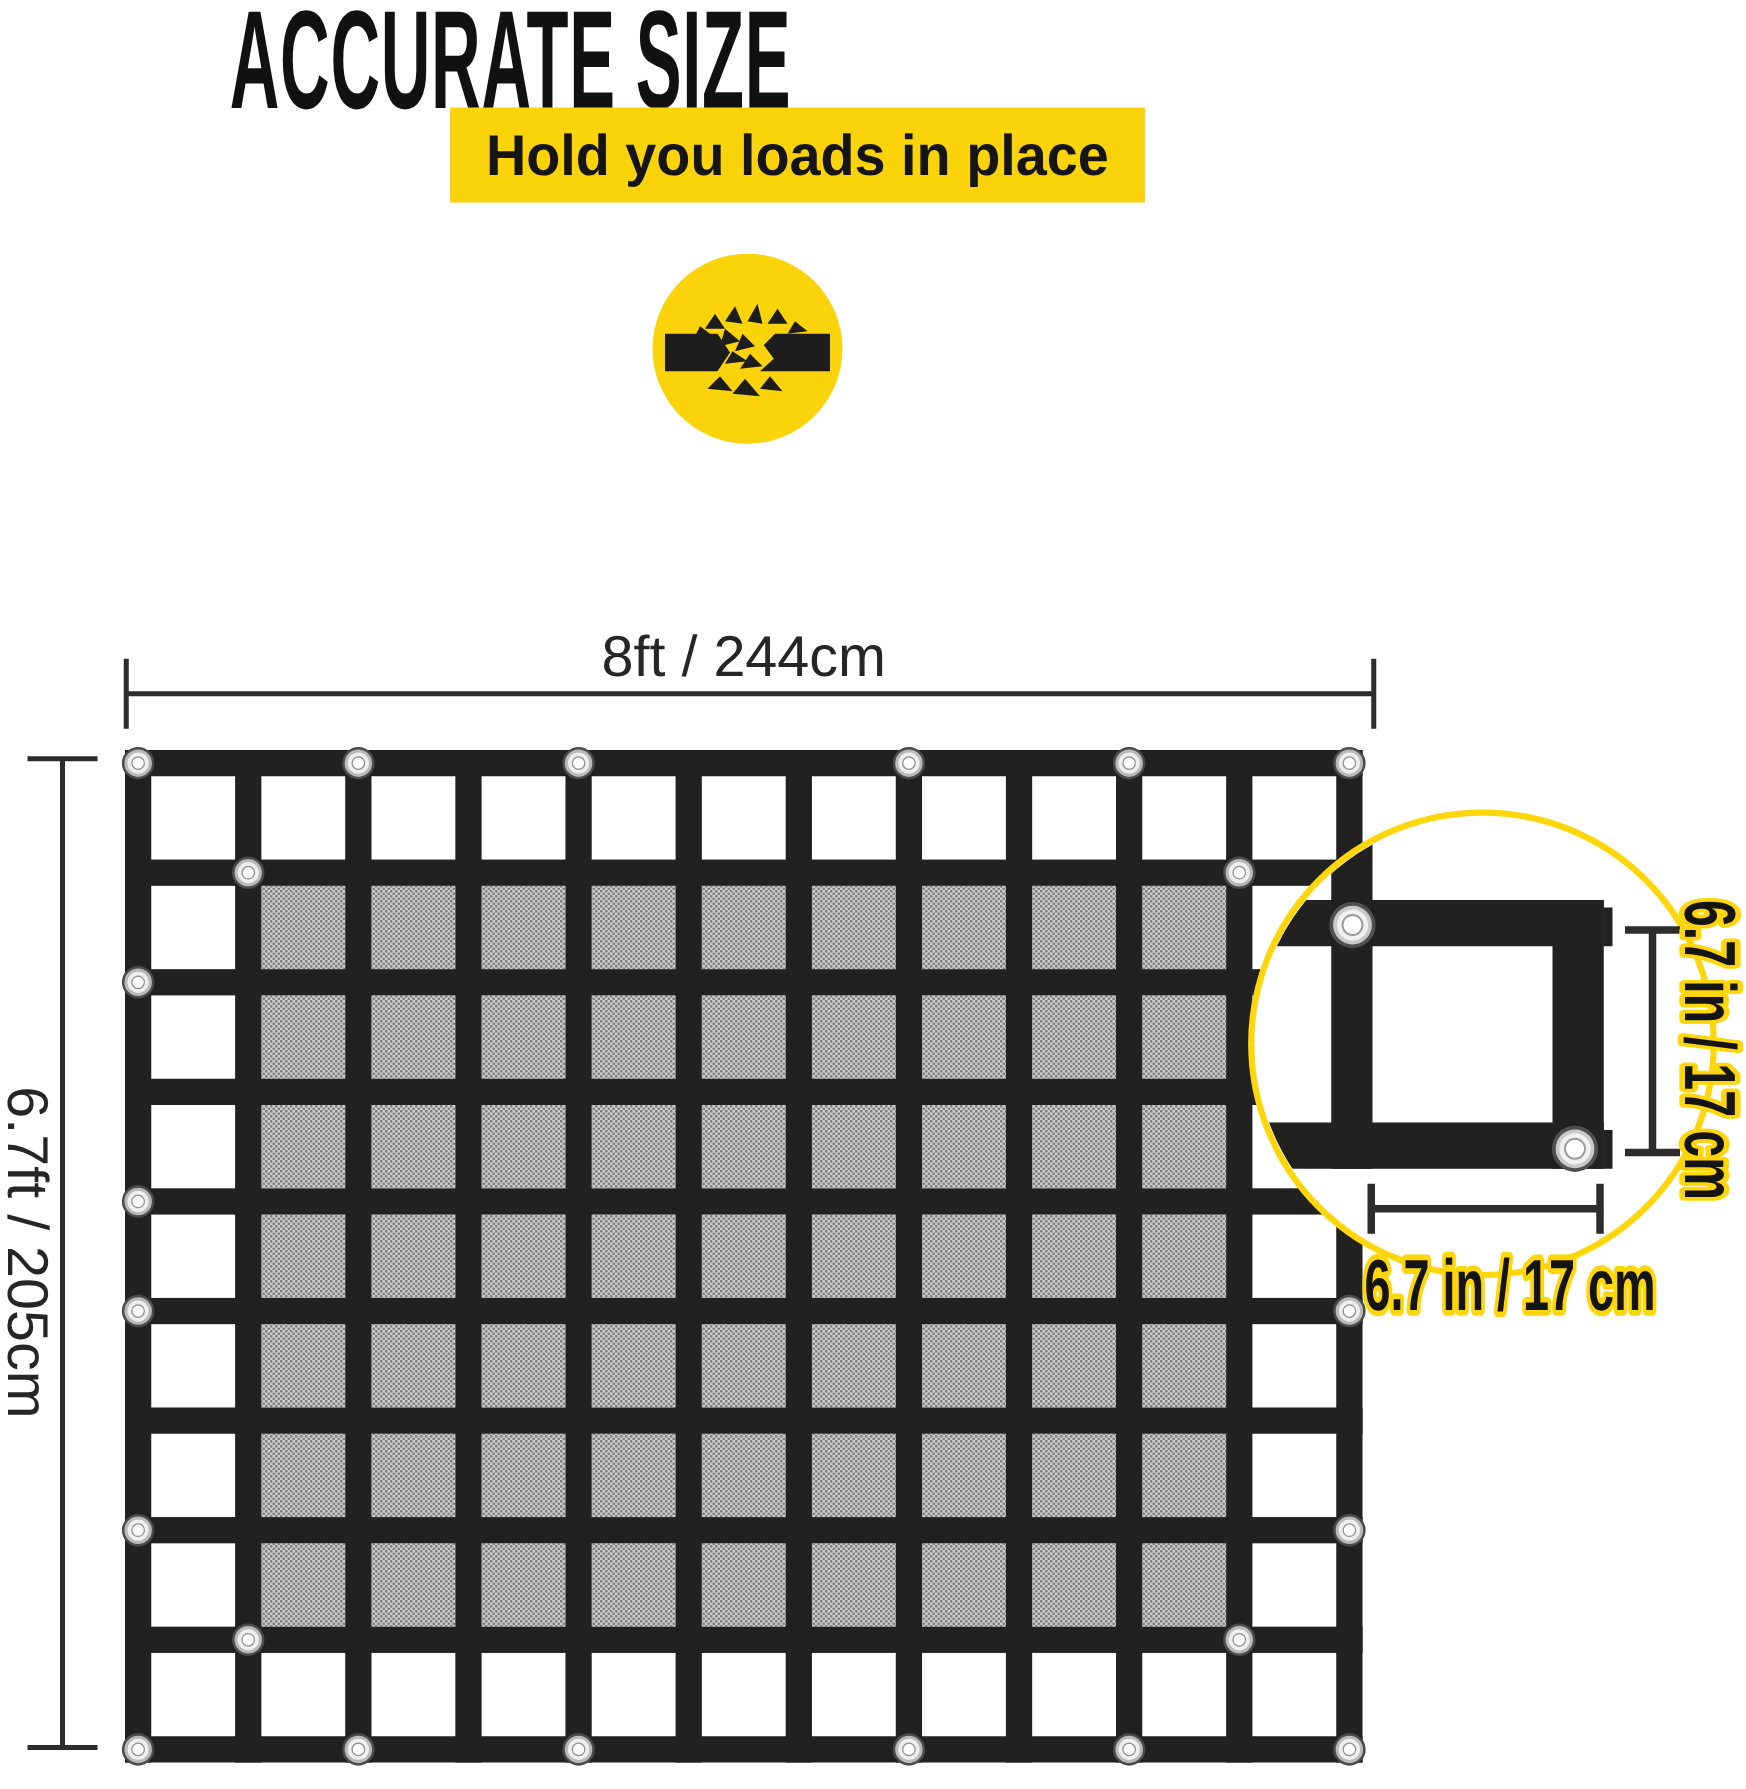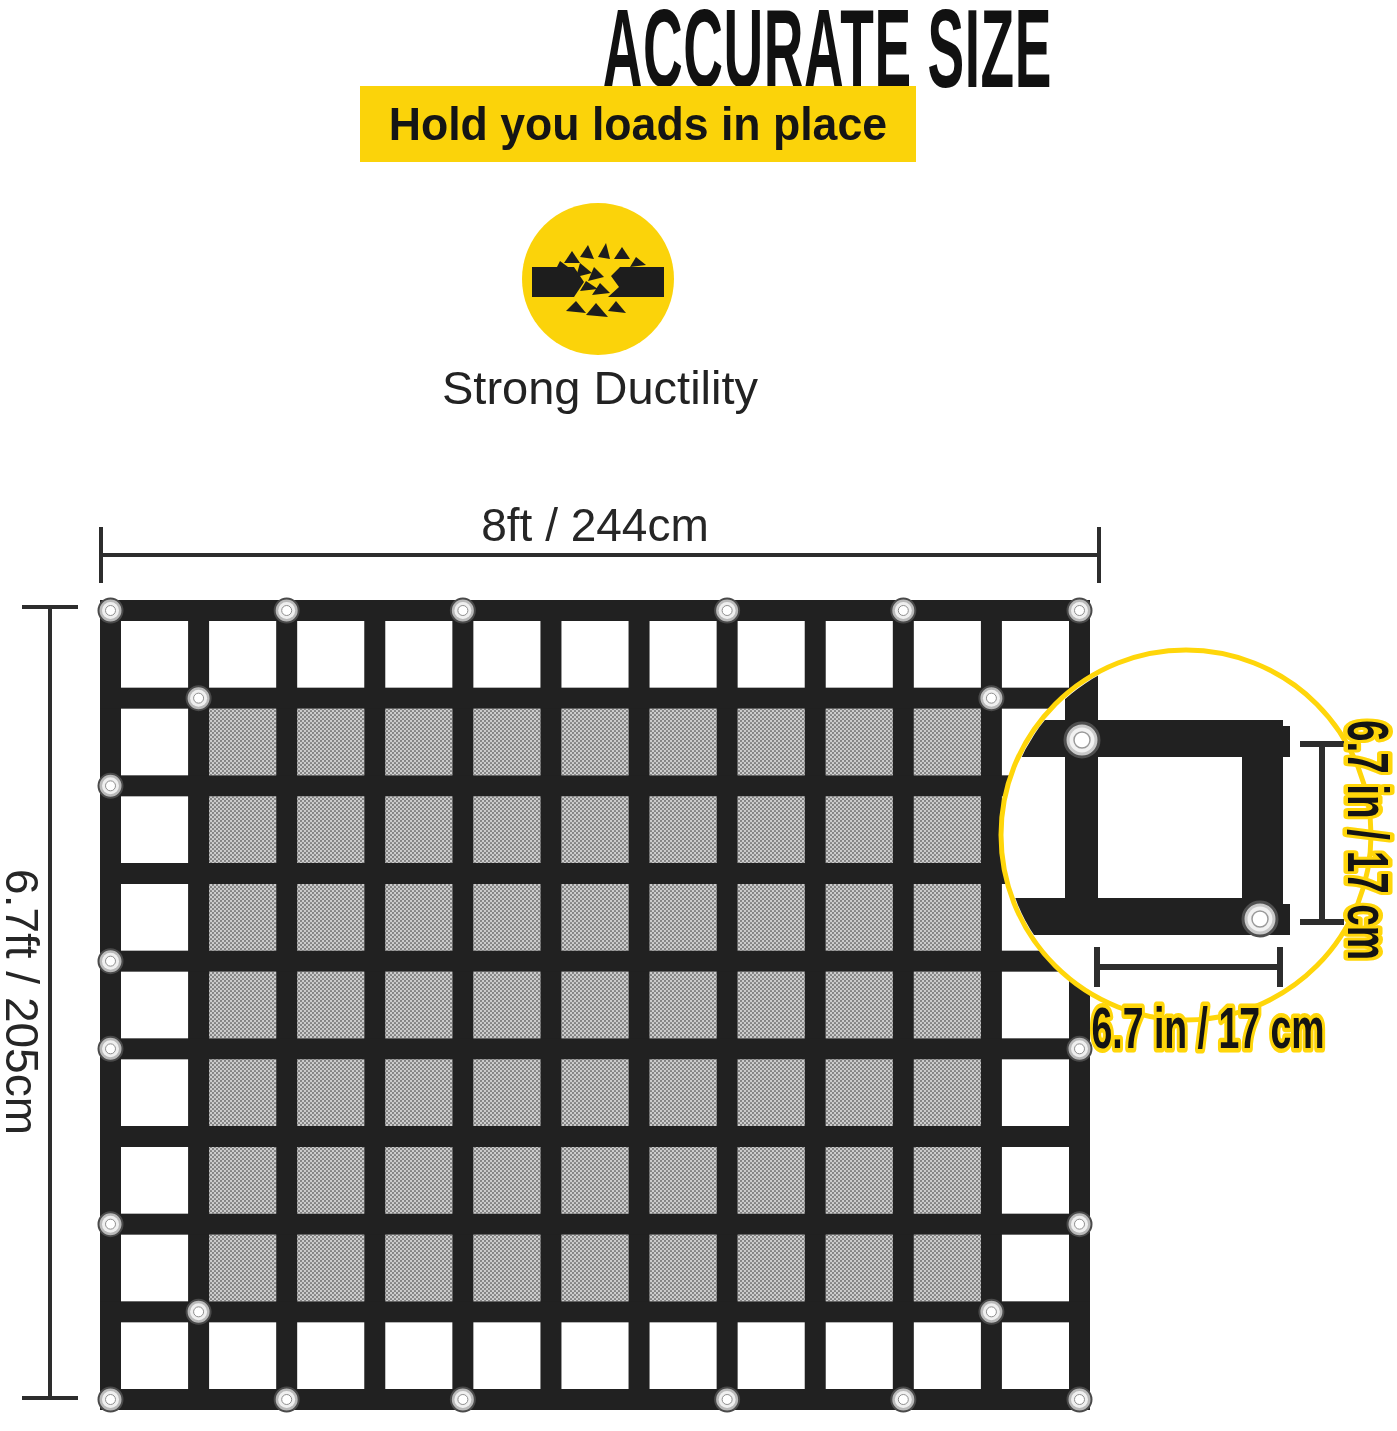--- a/index.html
+++ b/index.html
@@ -3,21 +3,21 @@
 <meta charset="utf-8">
 <style>
   html,body{margin:0;padding:0;background:#ffffff;}
   .canvas{
     position:relative;width:1397px;height:1431px;background:#fff;overflow:hidden;
     font-family:"Liberation Sans", sans-serif;
   }
   
   .title{
     position:absolute;left:0;top:0;width:1236px;height:96px;margin:0;
-    display:flex;align-items:center;justify-content:flex-end;
+    display:flex;align-items:center;justify-content:flex-start;
   }
   .title .condense{
     display:inline-block;font-size:100px;font-weight:800;color:#111;
     letter-spacing:1px;white-space:nowrap;
     transform:scale(0.55,1.12);transform-origin:center center;
   }
   .banner{
     position:absolute;left:345px;top:86px;width:556px;height:76px;
     background:var(--yellow,#FBD30A);
     display:flex;align-items:center;justify-content:center;margin-left:15px;
@@ -78,23 +78,20 @@
       <polygon class="shard" points="84,40 88,56 76,54"></polygon>
       <polygon class="shard" points="100,44 108,56 92,56"></polygon>
       <polygon class="shard" points="114,54 124,62 108,64"></polygon>
       <polygon class="shard" points="38,58 46,64 34,66"></polygon>
       <polygon class="shard" points="54,98 64,110 44,108"></polygon>
       <polygon class="shard" points="74,100 86,114 64,112"></polygon>
       <polygon class="shard" points="94,98 104,110 86,108"></polygon>
     </svg>
   </div>
 
-  <div class="feature-label">
-    <span>Strong Ductility</span>
-  </div>
 
   <svg class="diagram" width="1397" height="1431" viewBox="0 0 1397 1431">
     <defs>
       <pattern id="meshPat" width="4" height="4" patternUnits="userSpaceOnUse">
         <rect class="mesh-base" width="4" height="4"></rect>
         <circle class="mesh-dot" cx="1" cy="1" r="1.1"></circle>
         <circle class="mesh-dot" cx="3" cy="3" r="1.1"></circle>
       </pattern>
       <clipPath id="magClip">
           <circle cx="1186" cy="835" r="182"></circle>

